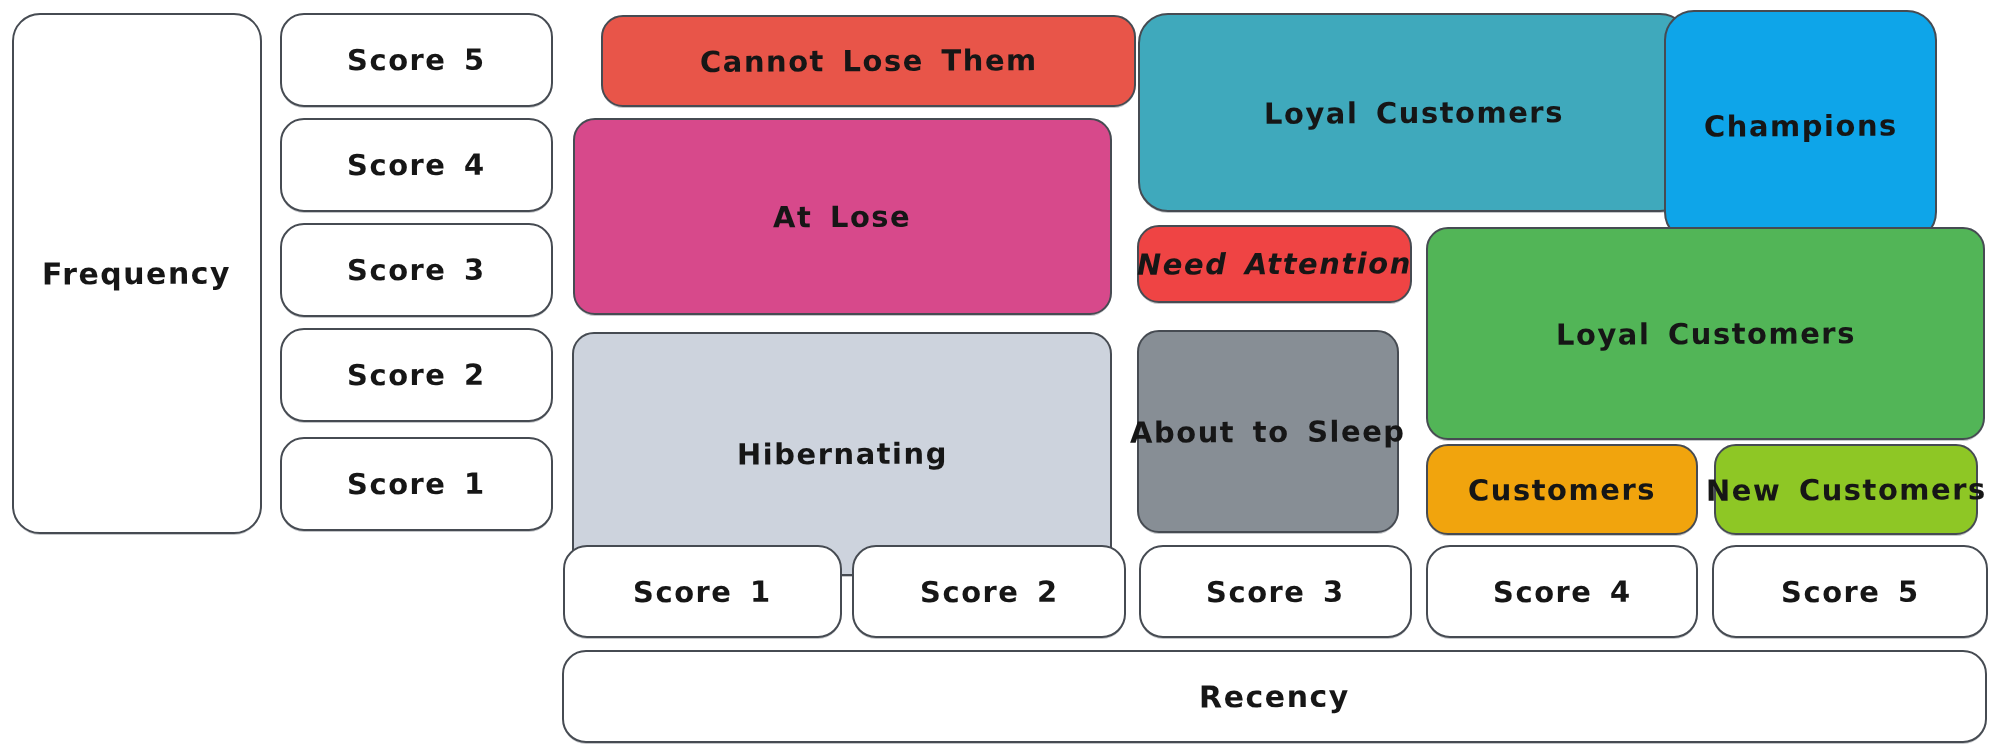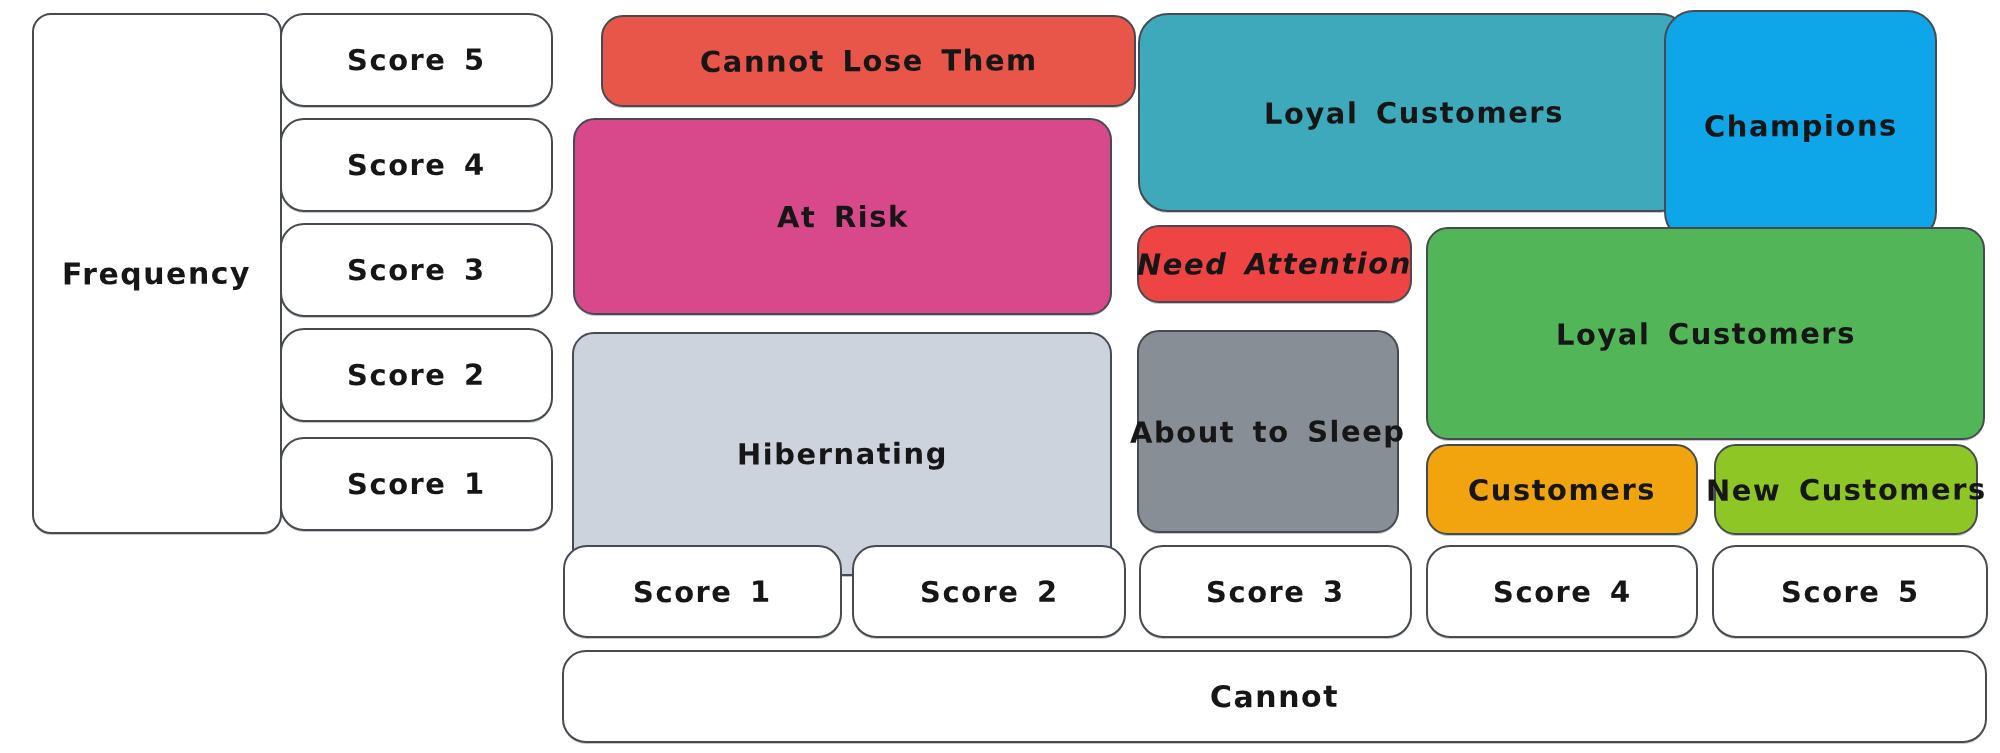--- a/index.html
+++ b/index.html
@@ -34,21 +34,21 @@
     color: #161616;
     letter-spacing: 1.5px;
     word-spacing: 6px;
     white-space: nowrap;
     transform: rotate(-0.3deg);
   }
   .axis-lbl {
     font-size: 30px;
   }
   .white { background: #ffffff; }
-  .freq-box { border-radius: 19px; margin-left: 20px; }
+  .freq-box { border-radius: 28px; }
   .seg { border-radius: 22px; }
   .r-big { border-radius: 30px; }
 </style>
 </head>
 <body>
 
 <div id="canvas">
 
   <div class="box white freq-box" style="left:12px;top:13px;width:250px;height:521px;">
     <span class="lbl axis-lbl">Frequency</span>
@@ -68,21 +68,21 @@
   </div>
   <div class="box white" style="left:280px;top:437px;width:273px;height:94px;">
     <span class="lbl">Score 1</span>
   </div>
 
   <div class="box seg" style="left: 573px; top: 15px; width: 535px; height: 92px; background-color: rgb(232, 85, 73); margin-left: 28px;">
     <span class="lbl">Cannot Lose Them</span>
   </div>
 
   <div class="box seg" style="left: 573px; top: 118px; width: 539px; height: 197px; background-color: rgb(215, 73, 139);">
-    <span class="lbl">At Risk</span>
+    <span class="lbl">At Lose</span>
   </div>
 
   <div class="box seg" style="left: 572px; top: 332px; width: 540px; height: 244px; background-color: rgb(205, 211, 221);">
     <span class="lbl">Hibernating</span>
   </div>
 
   <div class="box seg r-big" style="left: 1138px; top: 13px; width: 552px; height: 199px; background-color: rgb(63, 169, 188);">
     <span class="lbl">Loyal Customers</span>
   </div>
 
@@ -120,16 +120,16 @@
     <span class="lbl">Score 3</span>
   </div>
   <div class="box white" style="left:1426px;top:545px;width:272px;height:93px;">
     <span class="lbl">Score 4</span>
   </div>
   <div class="box white" style="left:1712px;top:545px;width:276px;height:93px;">
     <span class="lbl">Score 5</span>
   </div>
 
   <div class="box white" style="left:562px;top:650px;width:1425px;height:93px;">
-    <span class="lbl axis-lbl">Cannot</span>
+    <span class="lbl axis-lbl">Recency</span>
   </div>
 
 </div>
 
 </body></html>

